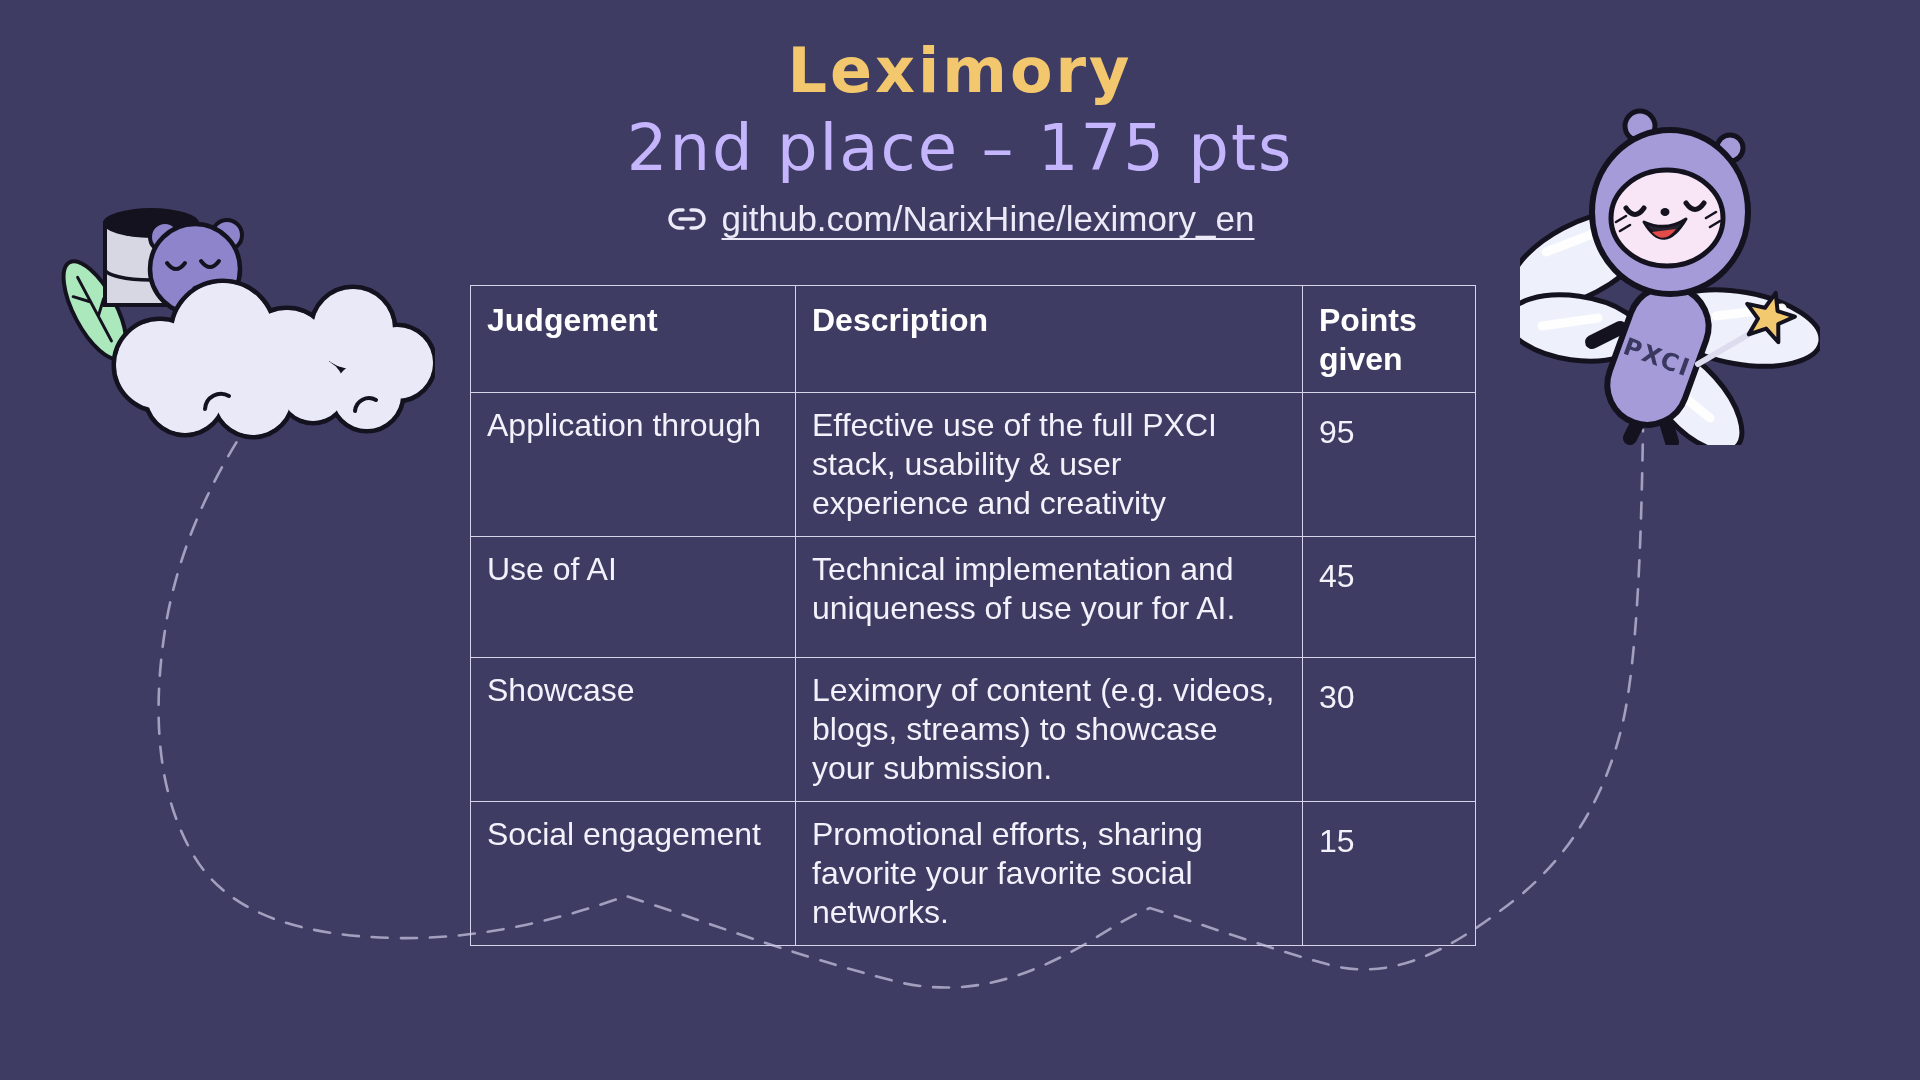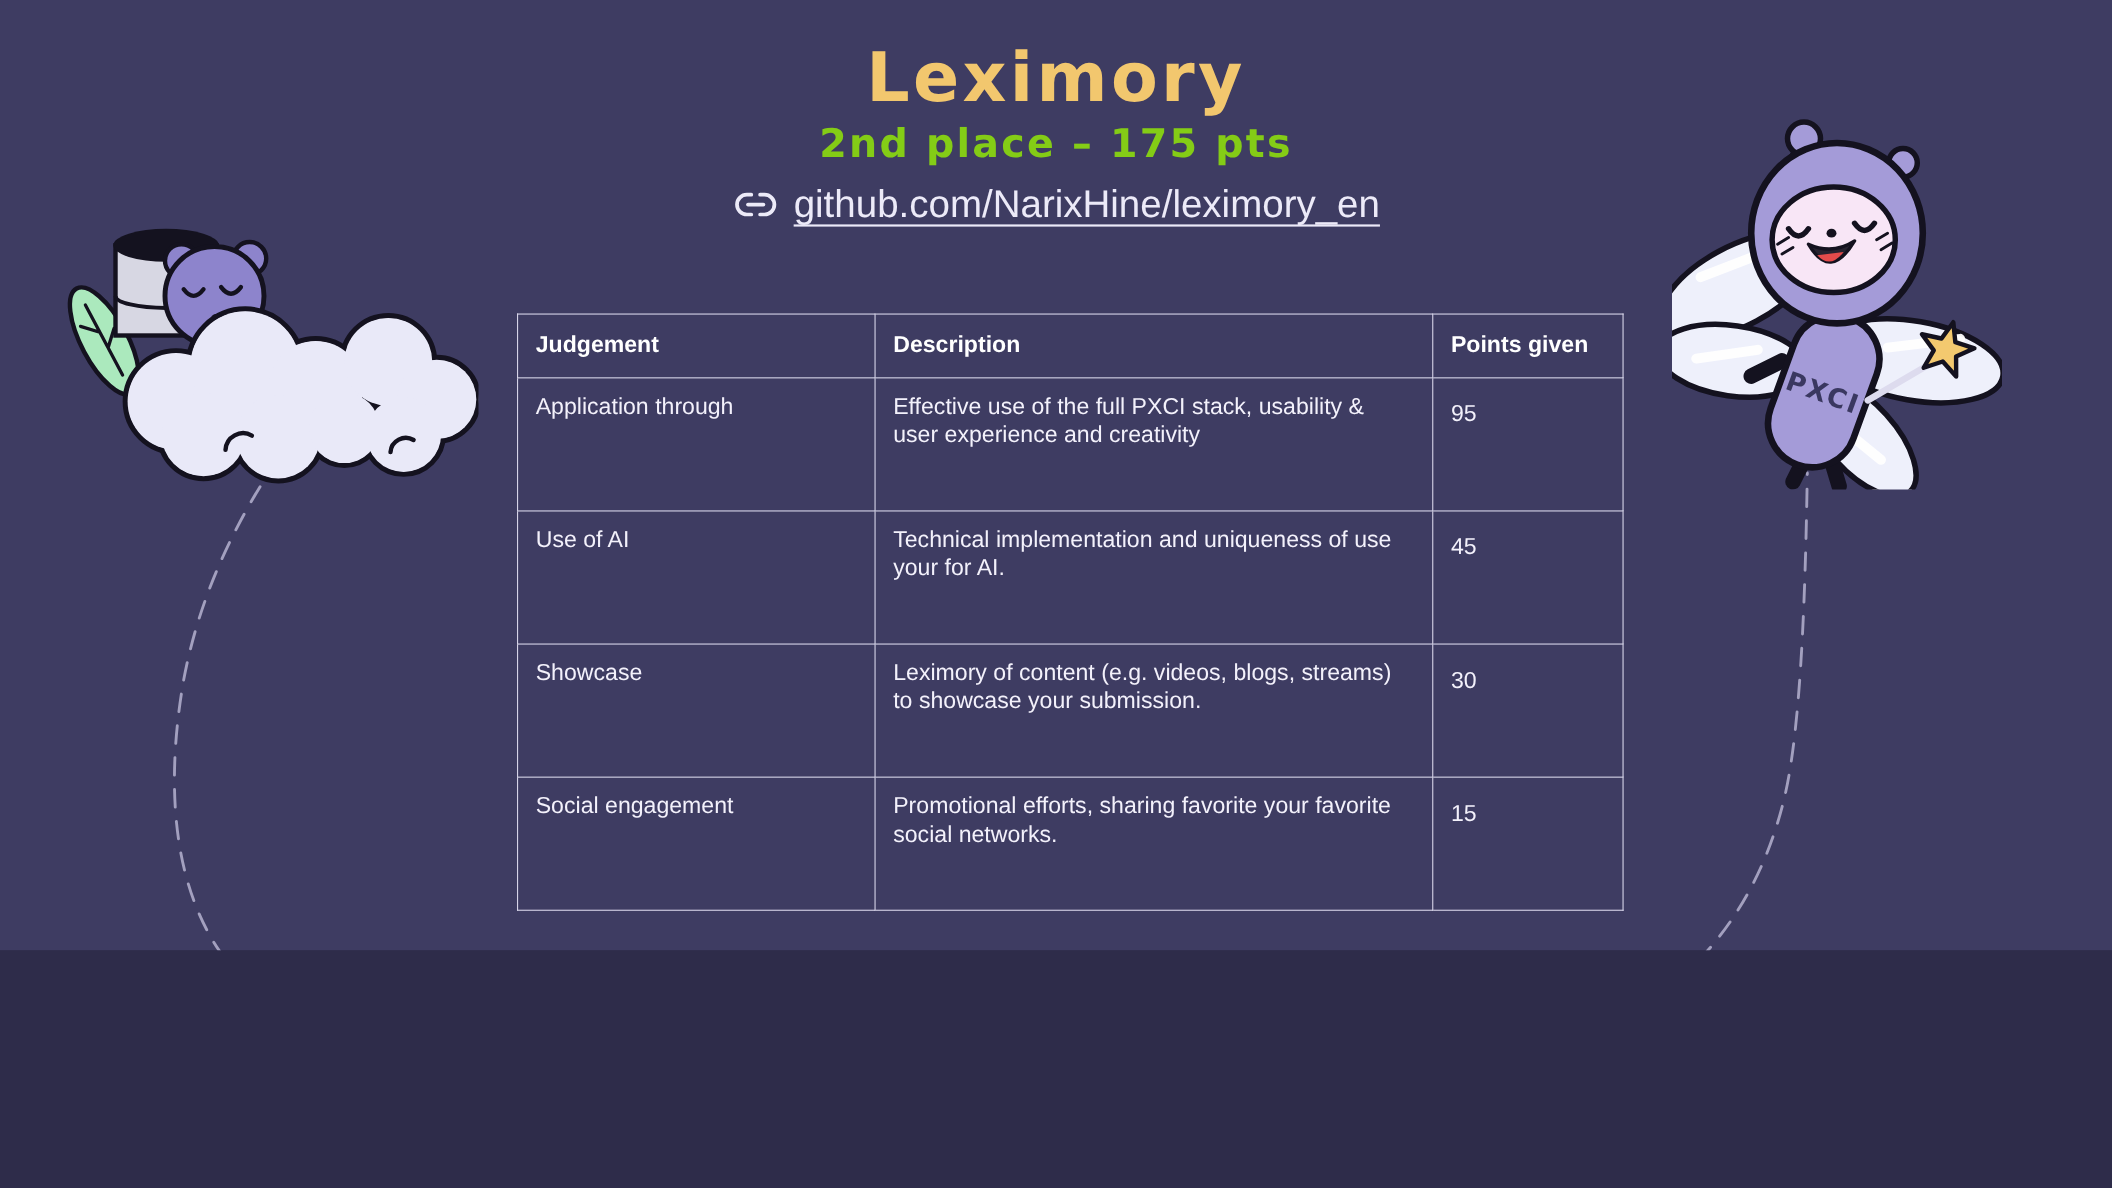--- a/index.html
+++ b/index.html
@@ -1,34 +1,34 @@
 <!DOCTYPE html>
 <html><head>
 <meta charset="utf-8">
 <style>
   html,body{margin:0;padding:0;background:#2e2c4a;}
   .canvas{
-    position:relative;width:1920px;height:864px;overflow:hidden;
+    position:relative;width:1920px;height:1080px;overflow:hidden;
     background:#3e3c62;
     font-family:"Liberation Sans", sans-serif;
     color:#f1effa;
   }
   
   .hdr{position:absolute;left:0;top:0;width:100%;text-align:center;}
   .title{
     margin-top:34px;
     font-family:"DejaVu Sans", sans-serif;
     font-weight:700;font-size:62px;letter-spacing:3px;
     color:#f2c76e;
   }
   .subtitle{
     margin-top:4px;
     font-family:"DejaVu Sans", sans-serif;
-    font-weight:700;font-size:36px;letter-spacing:2px;
-    color:#84cc16;
+    font-weight:400;font-size:64px;letter-spacing:2px;
+    color:#c4b5fd;
   }
   .linkrow{
     margin-top:14px;
     display:flex;align-items:center;justify-content:center;gap:14px;
   }
   .linkrow a{
     color:#eceaf8;font-size:35px;text-decoration:underline;
     text-underline-offset:7px;text-decoration-thickness:2px;
     font-family:"Liberation Sans", sans-serif;
   }
@@ -38,21 +38,21 @@
     position:absolute;left:470px;top:285px;
     border-collapse:collapse;table-layout:fixed;width:1005px;
   }
   .judgetable col.c1{width:325px}
   .judgetable col.c2{width:507px}
   .judgetable col.c3{width:173px}
   .judgetable th,.judgetable td{
     border:1.4px solid #d6d4e8;
     vertical-align:top;text-align:left;
     padding:13px 16px;
-    font-size:21px;line-height:1.22;color:#f3f1fb;
+    font-size:32px;line-height:1.22;color:#f3f1fb;
   }
   .judgetable th{height:58px;font-weight:700;color:#ffffff;padding-top:15px;box-sizing:border-box;}
   .judgetable td{height:121px;box-sizing:border-box;}
   .judgetable td.pts{padding-top:20px;}
   
   .trail,.art{position:absolute;pointer-events:none;}
 </style>
 </head>
 <body>
 

